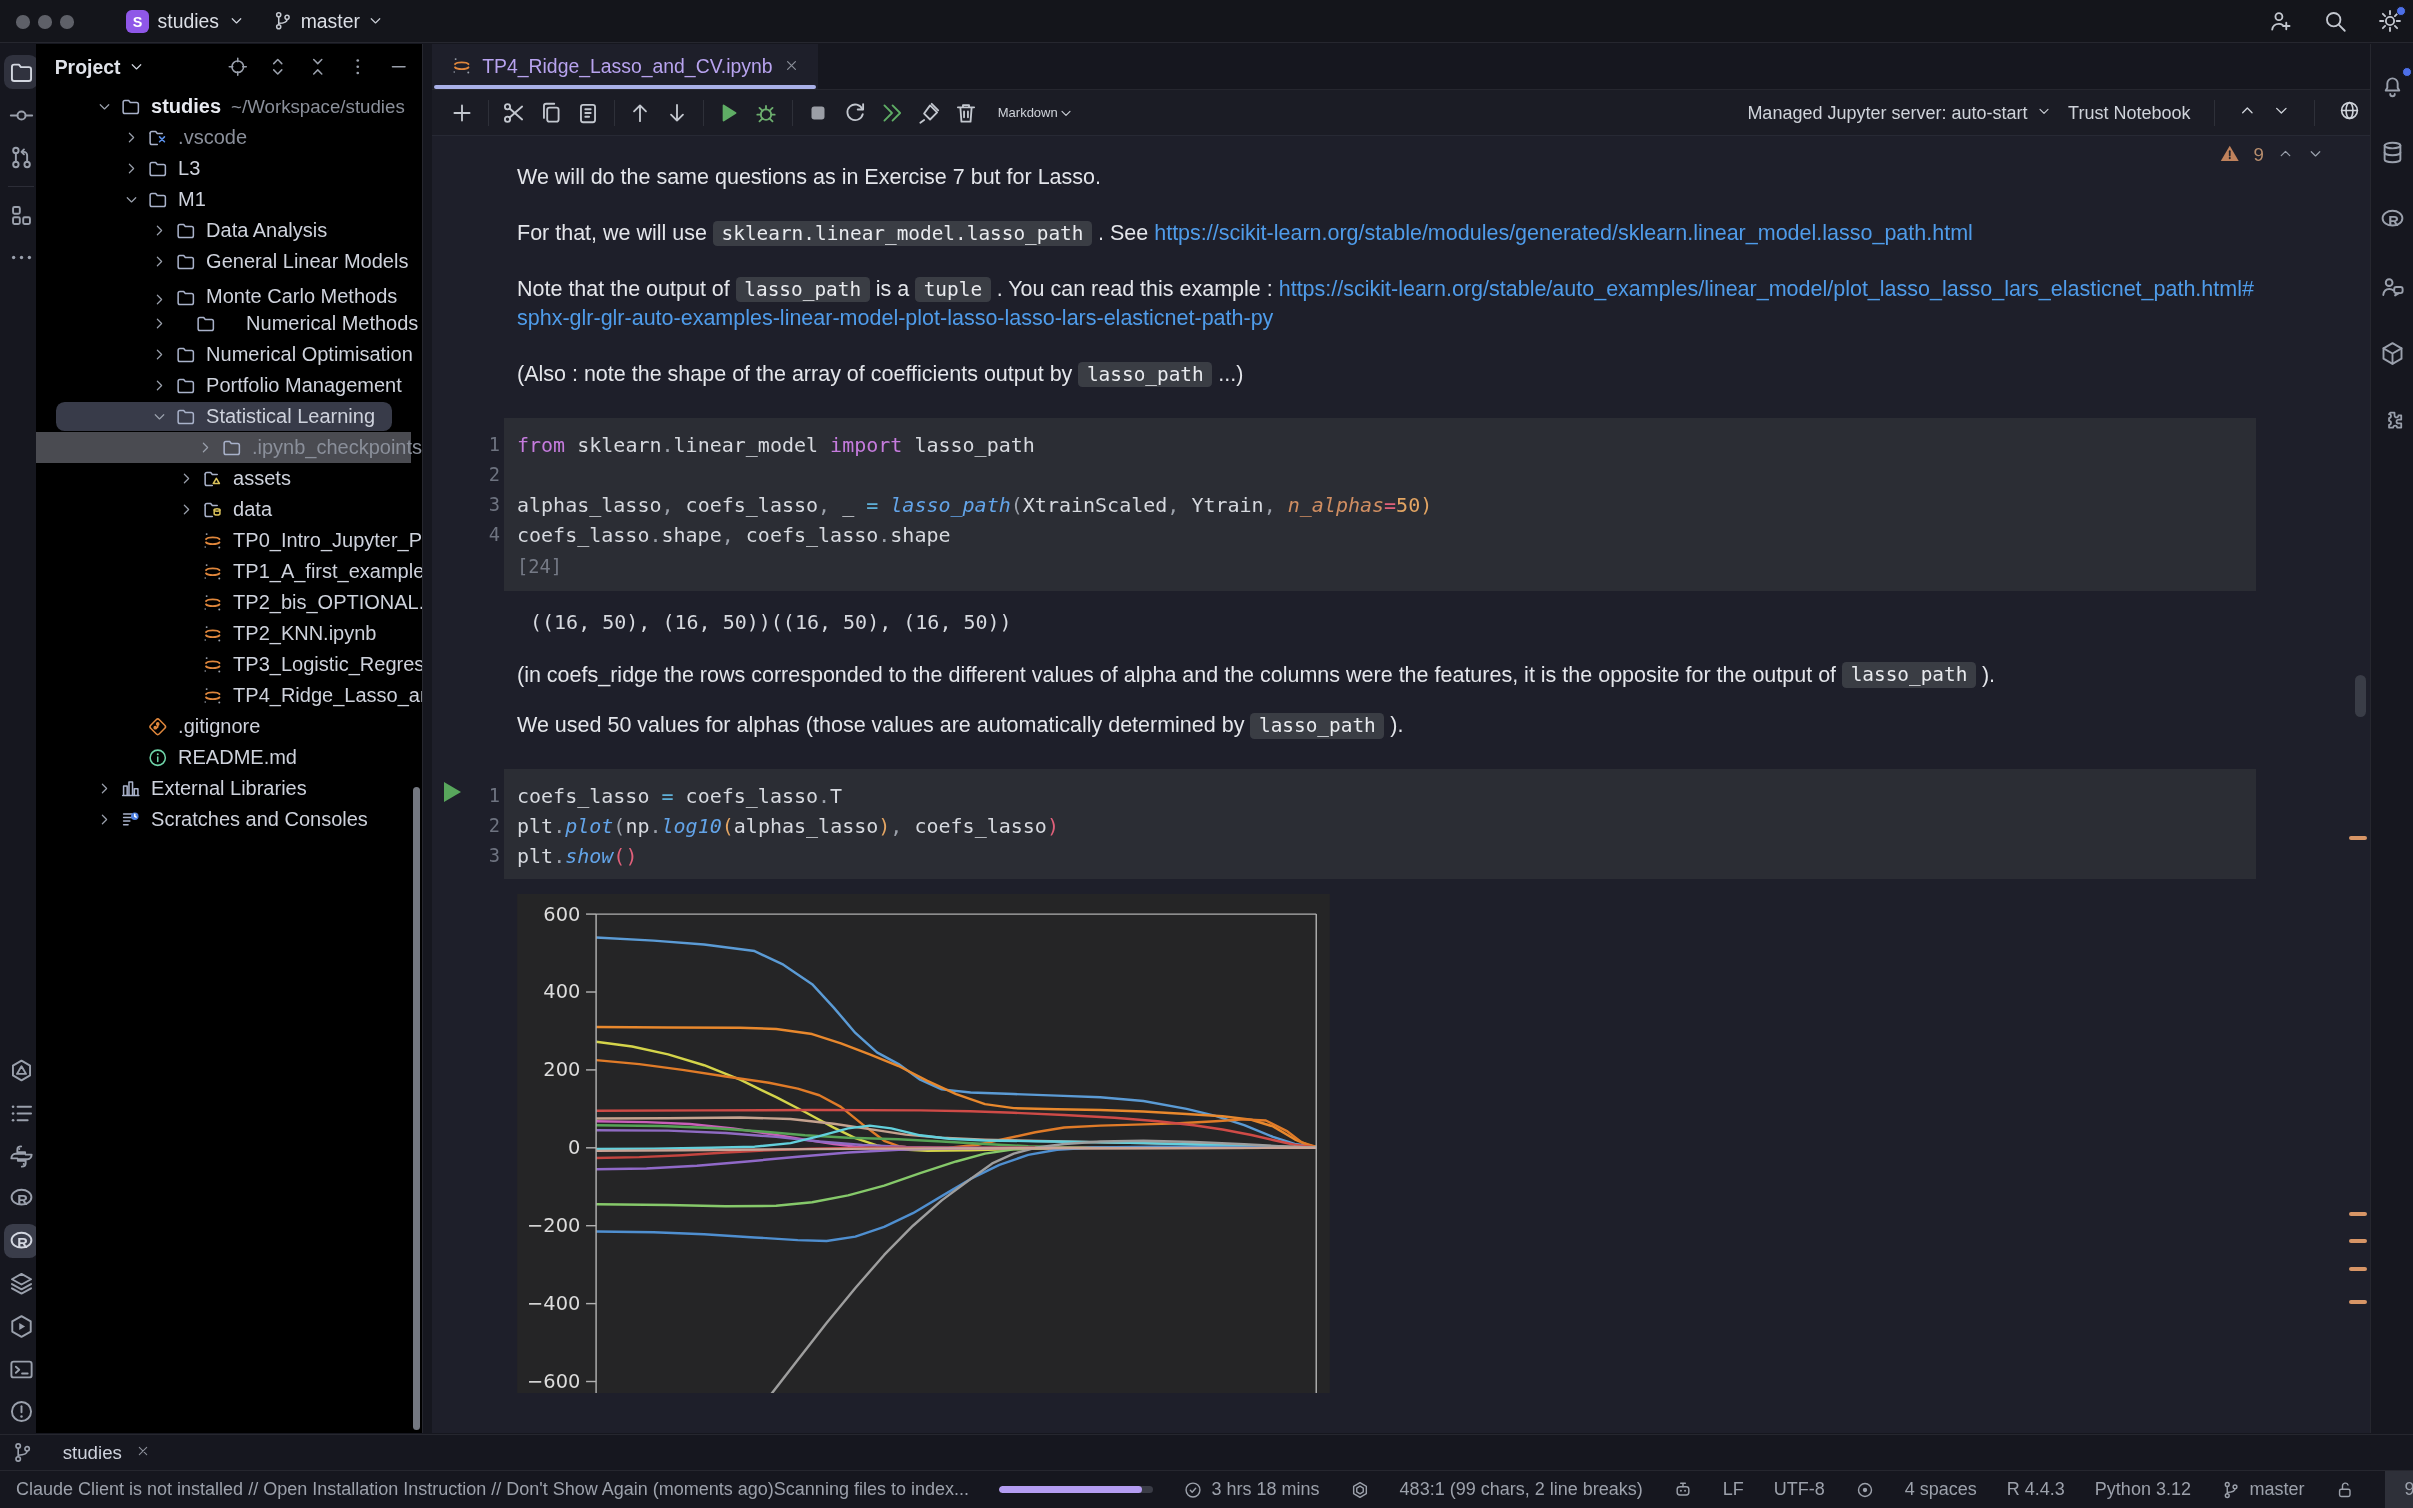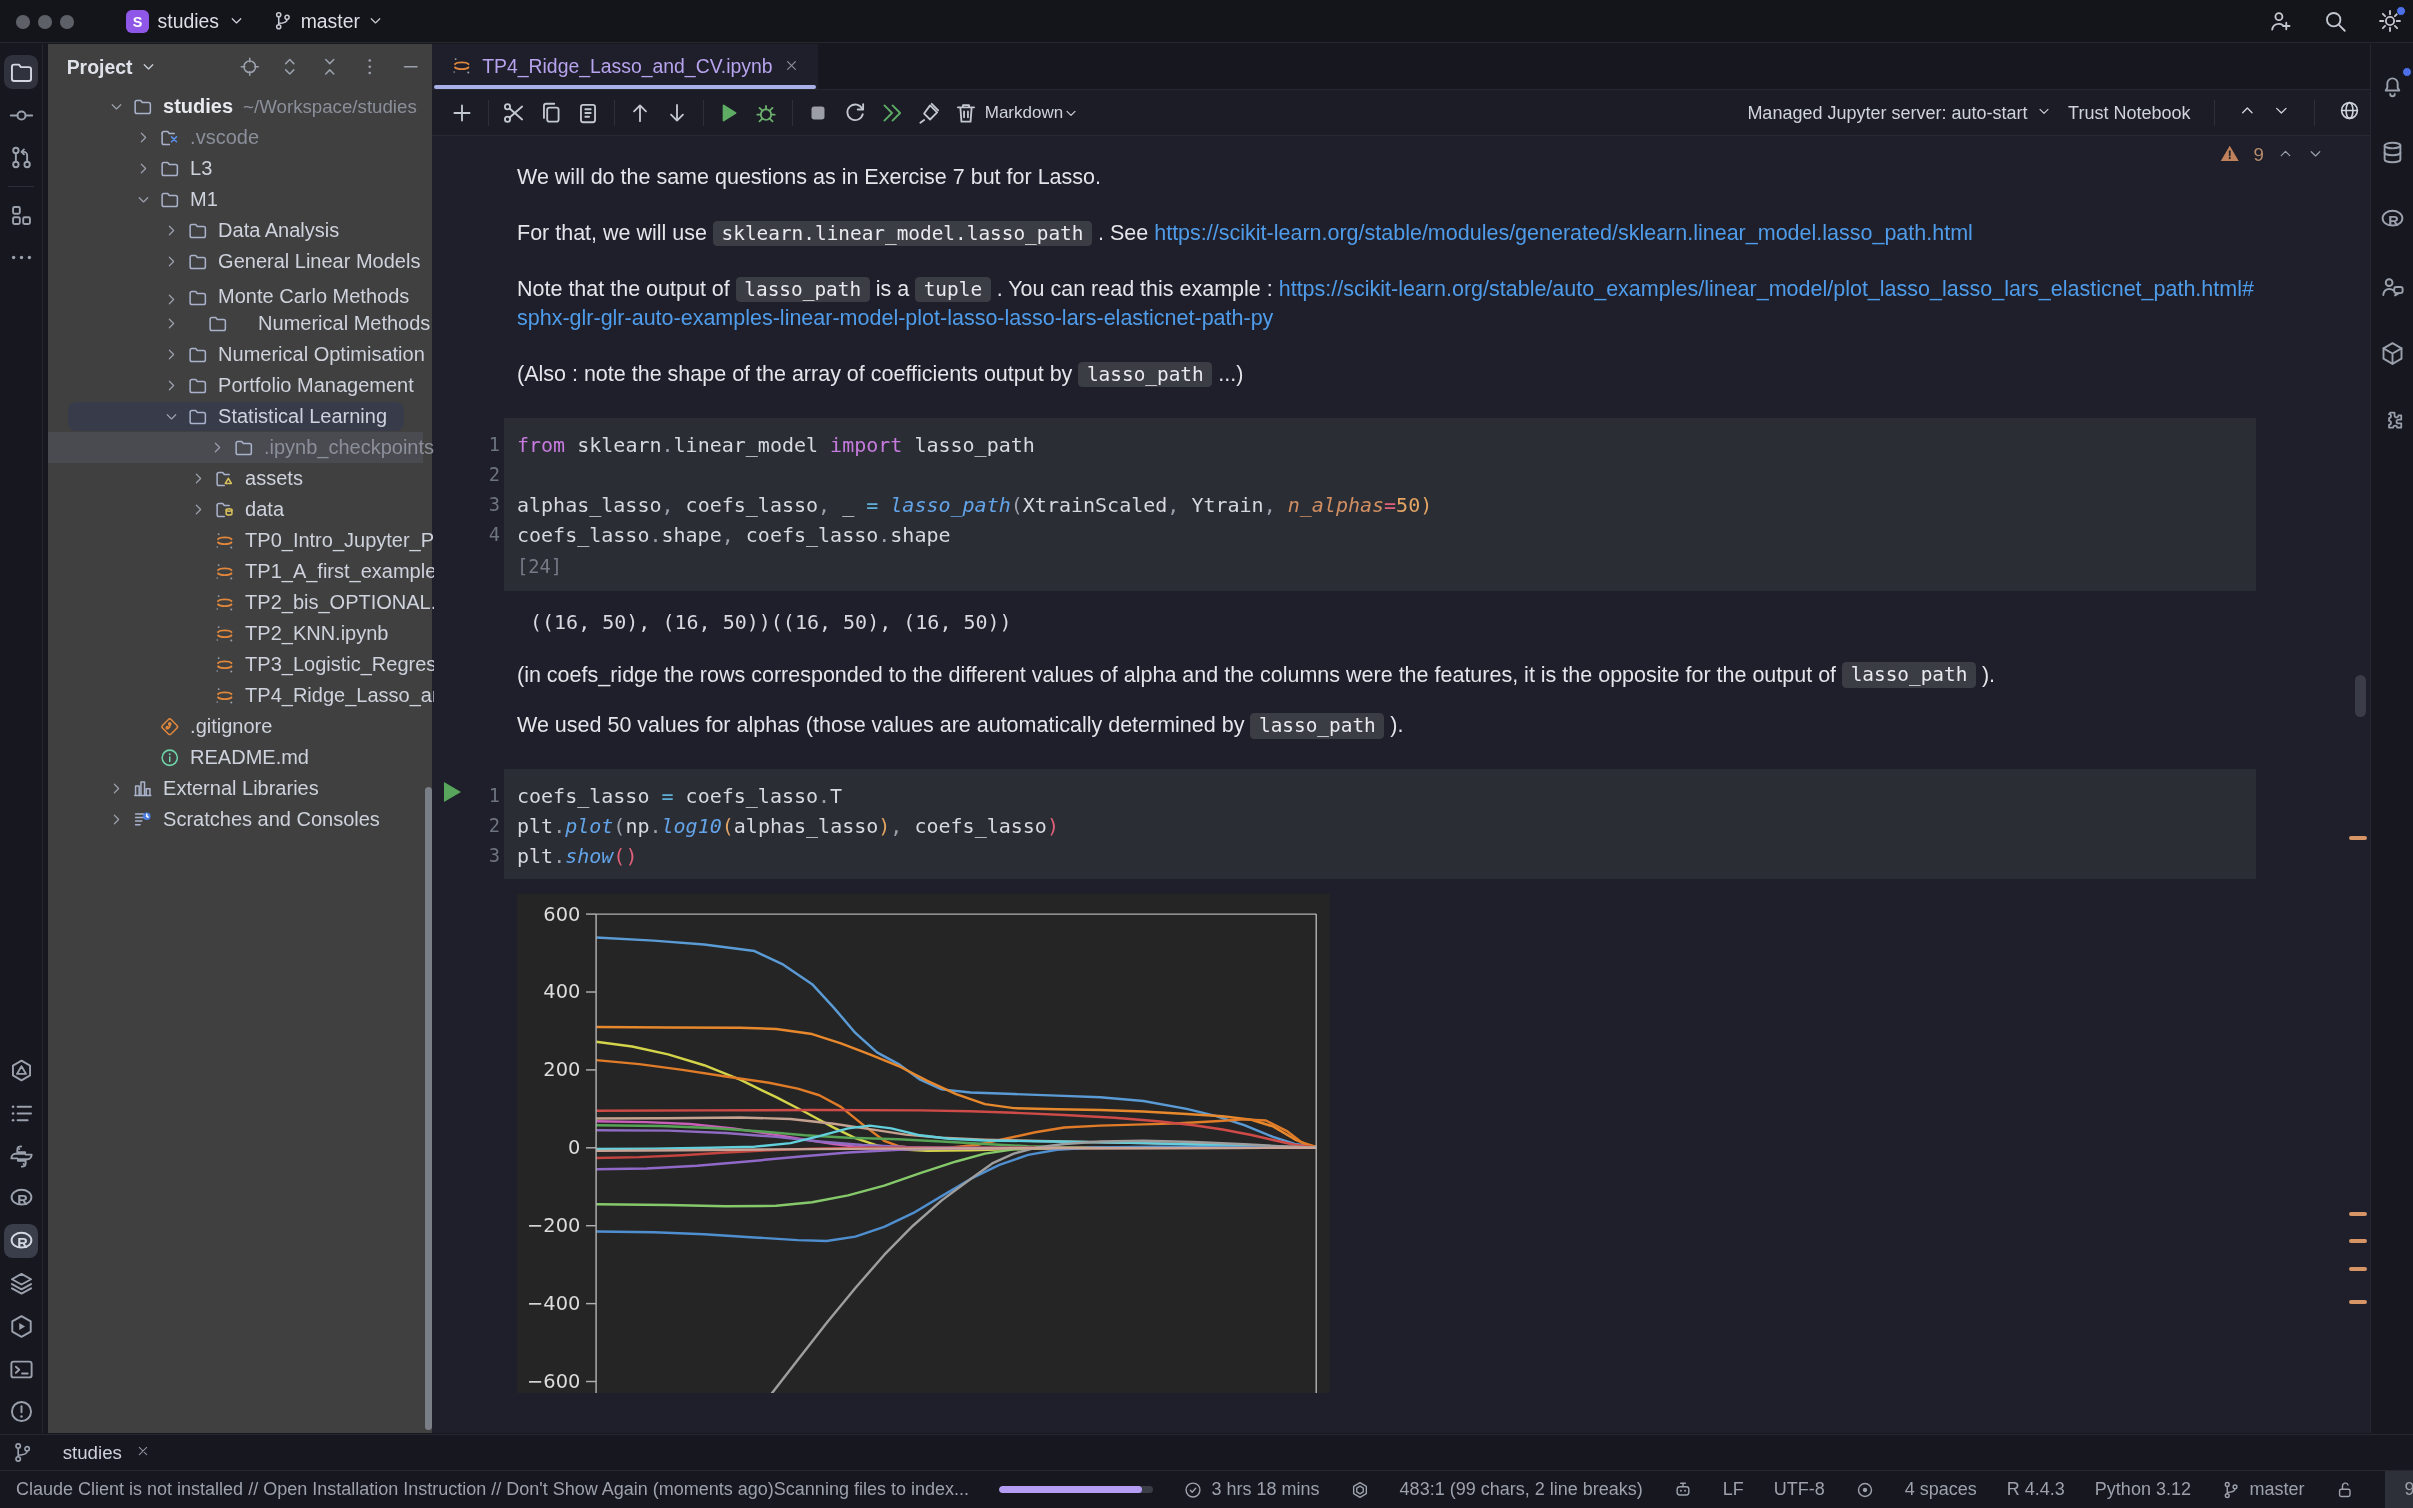--- a/index.html
+++ b/index.html
@@ -21,21 +21,21 @@
   
   .leftbar{position:absolute;left:0;top:44px;width:43px;height:1389px;background:#16171f;border-right:0.7px solid #26272f;display:flex;flex-direction:column;align-items:center;padding-top:7.2px}
   .rightbar{position:absolute;right:0;top:44px;width:43px;height:1389px;background:#16171f;border-left:0.7px solid #26272f;display:flex;flex-direction:column;align-items:center;padding-top:20px;gap:24.4px}
   .tool-btn{width:34px;height:34px;border-radius:8.6px;display:flex;align-items:center;justify-content:center;color:#9aa0ac;margin:4.3px 0;position:relative;cursor:pointer}
   .tool-btn.active{background:#30323e;color:#d3d7e0}
   .tool-btn.sel{background:#3a3d4a;color:#d3d7e0}
   .bar-divider{width:26px;height:0.7px;background:#2c2d37;margin:7.2px 0}
   .bar-spacer{flex:1}
 
   
-  .panel{position:absolute;left:48px;top:44px;width:387px;height:1389px;background:#404040;border-right:0.7px solid #26272f;overflow:hidden}
+  .panel{position:absolute;left:36px;top:44px;width:387px;height:1389px;background:#000000;border-right:0.7px solid #26272f;overflow:hidden}
   .panel-header{height:47px;display:flex;align-items:center;padding:0 13px 0 18.7px;gap:7.2px}
   .panel-title{font-size:19.4px;font-weight:bold;color:#dfe2e9}
   .ph-actions{margin-left:auto;display:flex;align-items:center;gap:18.7px;color:#9aa0ac}
   .tree{position:relative;font-size:20px}
   .row{position:relative;height:31px;display:flex;align-items:center;white-space:nowrap;cursor:pointer}
   .row .lbl{position:relative;z-index:2;color:#ced2dc}
   .row.dim .lbl{color:#8a8f9a}
   .row.bold .lbl{font-weight:bold;color:#e8eaf0}
   .row .sfx{position:relative;z-index:2;color:#8a8f9a;font-size:18.7px;margin-left:10px}
   .row.sel::before{content:"";position:absolute;left:20px;right:30px;top:0.7px;bottom:0.7px;background:#383b49;border-radius:8.6px}
@@ -47,21 +47,21 @@
   
   .editor{position:absolute;left:432px;top:44px;width:1939px;height:1389px;background:#1e1f2a}
   .tabbar{height:46px;background:#16171f;border-bottom:0.7px solid #26272f;display:flex}
   .tab{position:relative;height:100%;display:flex;align-items:center;gap:10px;padding:0 18.7px;background:#1e1f2a}
   .tab-title{font-size:19.4px;color:#b8a3ef}
   .tab-close{color:#8a8e98}
   .tab::after{content:"";position:absolute;left:2.2px;right:2.2px;bottom:0;height:3.6px;background:#a9b0e8;border-radius:2.2px}
   .ntoolbar{position:relative;height:46px;border-bottom:0.7px solid #272934;display:flex;align-items:center;padding-left:11.5px;background:#1b1c25;color:#c3c7cf}
   .nt-btn{width:37px;height:34px;display:flex;align-items:center;justify-content:center;border-radius:7.2px;cursor:pointer}
   .nt-div{width:0.7px;height:26px;background:#2e3039;margin:0 7.2px}
-  .nt-select{display:flex;align-items:center;gap:0;font-size:17px;color:#cfd3da;cursor:pointer}
+  .nt-select{display:flex;align-items:center;gap:0;margin-left:13px;font-size:13px;color:#cfd3da;cursor:pointer}
   .nt-right{position:absolute;right:10px;top:0;height:46px;display:flex;align-items:center;gap:16px;font-size:18px;color:#cfd3da}
 
   .content{position:relative;height:1297px;overflow:hidden;padding:0 0 0 72px}
   .md{font-size:21.5px;line-height:29px;color:#e3e5ea;margin:27px 108px 0 13px}
   .md .chip{font-family:"DejaVu Sans Mono",monospace;font-size:19.4px;background:#3a3d44;border-radius:4.3px;padding:1.4px 8.6px;color:#e8eaee}
   .md a{color:#4f9cea;text-decoration:none;word-break:break-all}
   .cell{position:relative;background:#2b2d34;margin:29px 115px 0 0;padding:11.5px 13px 8.6px 13px;font-family:"DejaVu Sans Mono",monospace;font-size:20px;line-height:30px}
   .cl{position:relative;min-height:30px;white-space:pre}
   .gut{position:absolute;left:-57px;width:40px;text-align:right;color:#6e7380;font-size:18.7px}
   .exec{margin-top:2.9px;color:#757a86;font-size:18.7px}

